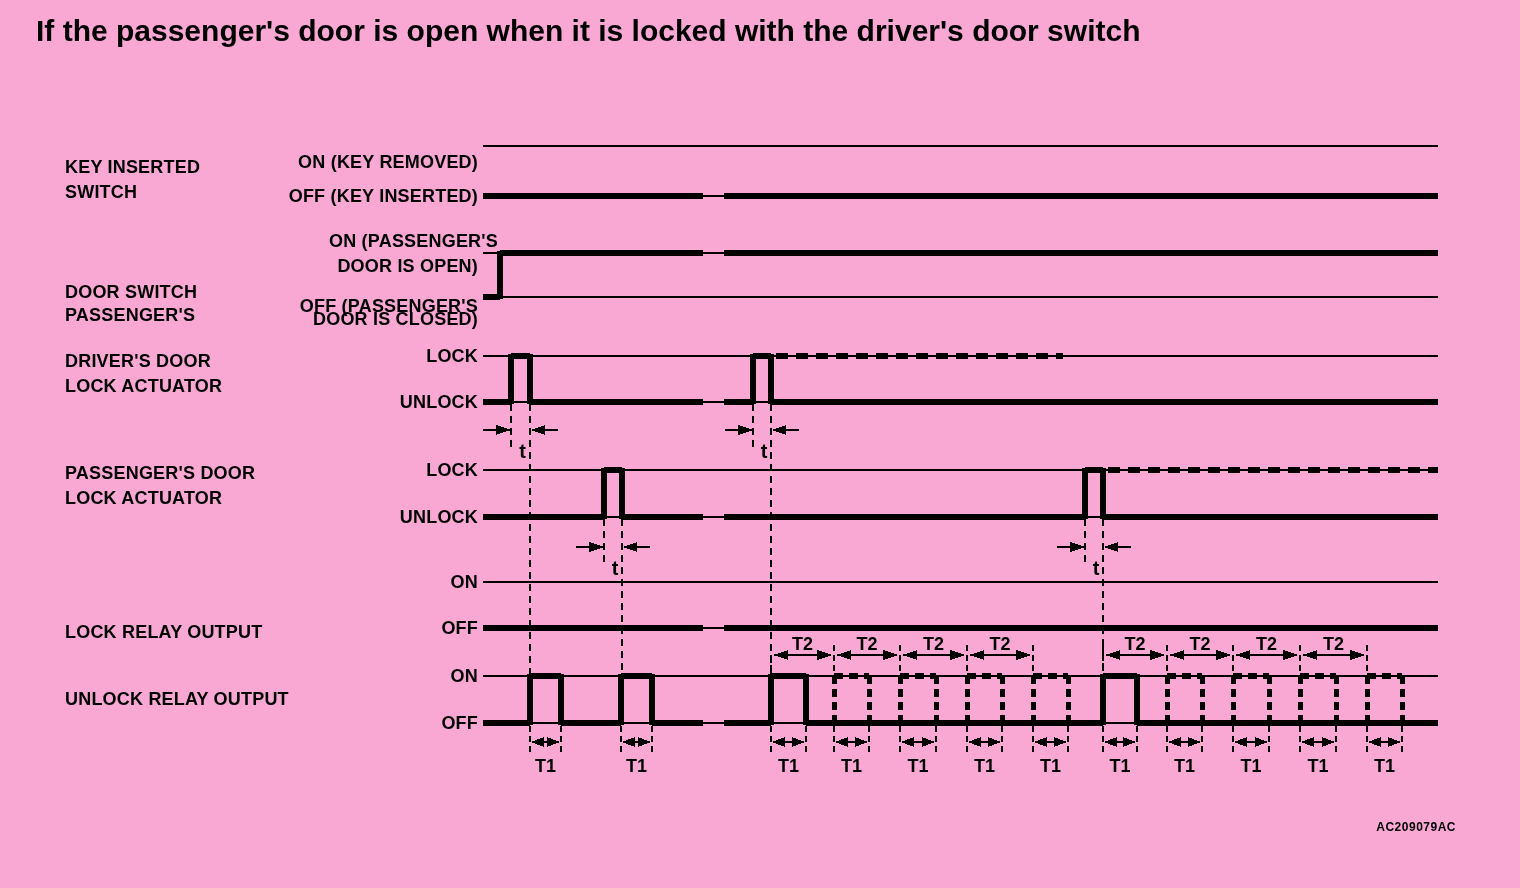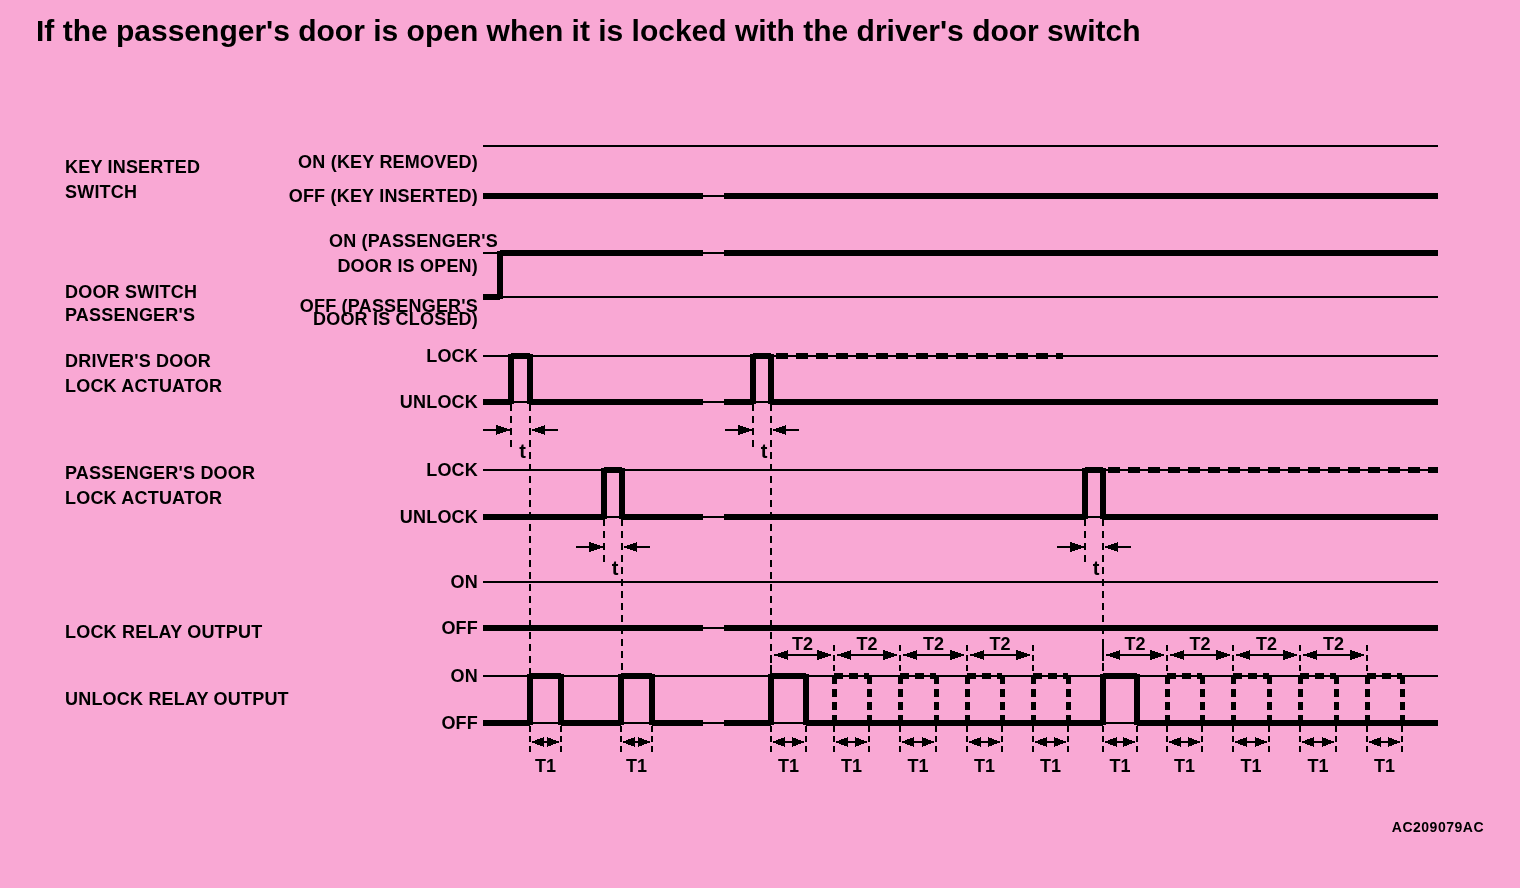--- a/index.html
+++ b/index.html
@@ -18,22 +18,22 @@
   }
   .llabel{
     position:absolute;left:0;width:478px;text-align:right;transform:translateY(-50%);
     font-size:18px;font-weight:bold;white-space:nowrap;letter-spacing:0.2px;
   }
   .legend{
     position:absolute;left:338px;top:801px;font-size:17px;font-weight:bold;
     line-height:23px;white-space:nowrap;
   }
   .code{
-    position:absolute;right:36px;top:827px;transform:translateY(-50%);
-    font-size:14px;font-weight:bold;letter-spacing:0.5px;text-align:center;
+    position:absolute;right:64px;top:827px;transform:translateY(-50%);
+    font-size:12px;font-weight:bold;letter-spacing:0.5px;text-align:center;
   }
 </style>
 </head>
 <body>
 
 <div class="page">
   <div class="title">If the passenger's door is open when it is locked with the driver's door switch</div>
 
   <svg id="wave" width="1520" height="888">
       <g shape-rendering="crispEdges">

